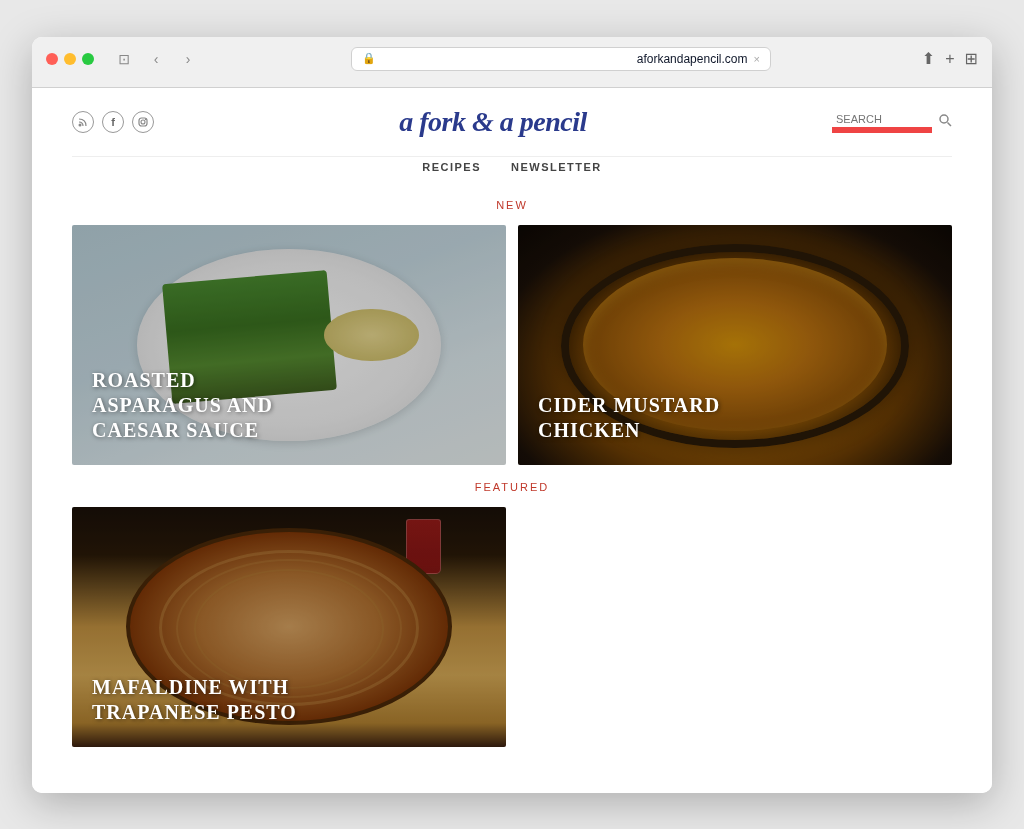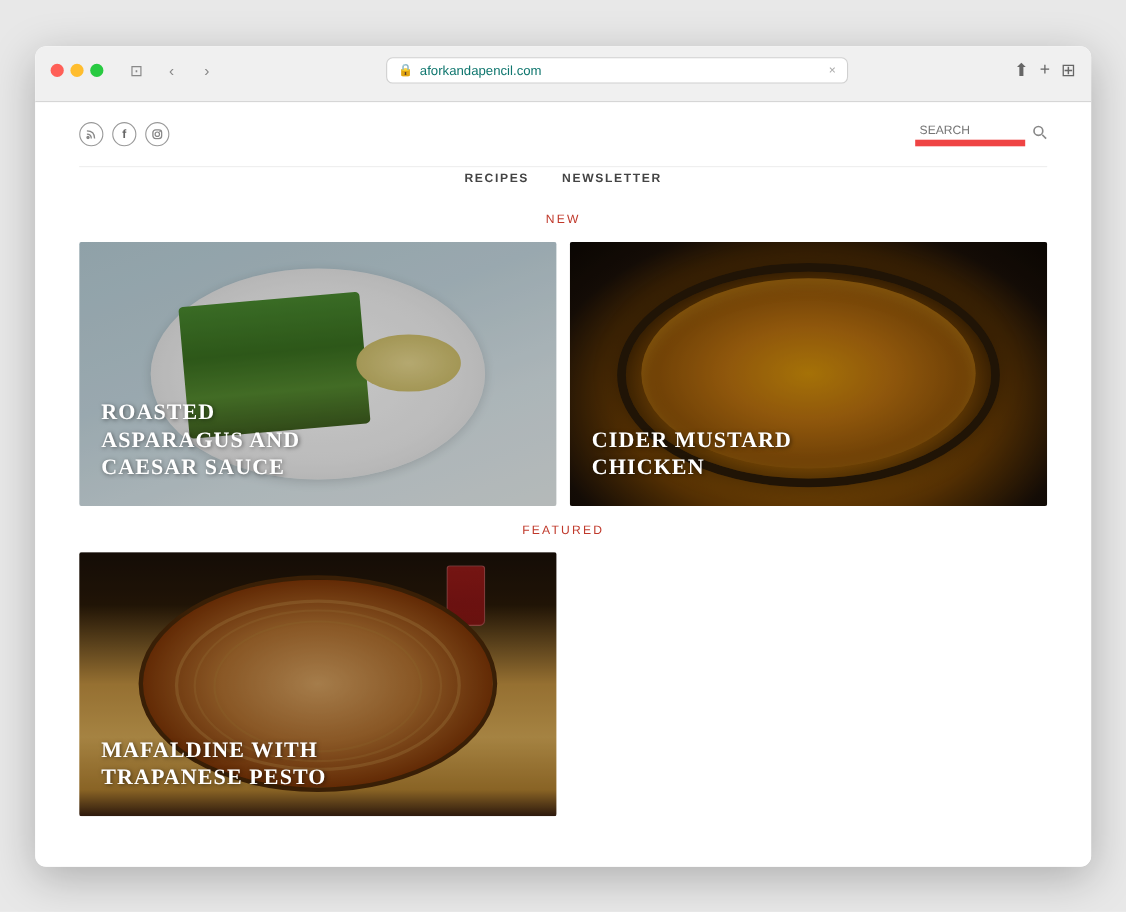--- a/index.html
+++ b/index.html
@@ -89,23 +89,23 @@
       position: relative;
     }
 
     .address-bar .lock-icon {
       color: #888;
       font-size: 11px;
     }
 
     .address-bar .url-text {
       font-size: 12px;
-      color: #0f766e;
+      color: #0f172a;
       flex: 1;
-      text-align: left;
+      text-align: right;
     }
 
     .address-bar .close-tab {
       color: #aaa;
       font-size: 11px;
       cursor: pointer;
     }
 
     .browser-actions {
       display: flex;
@@ -430,20 +430,21 @@
           </div>
           <div class="social-icon">
             <svg width="10" height="10" viewBox="0 0 10 10">
               <rect x="1" y="1" width="8" height="8" rx="2.5" stroke="#888" stroke-width="1.2" fill="none"></rect>
               <circle cx="5" cy="5" r="2" stroke="#888" stroke-width="1.1" fill="none"></circle>
               <circle cx="7.5" cy="2.5" r="0.7" fill="#888"></circle>
             </svg>
           </div>
         </div>
 
+        <div class="site-title">a fork &amp; a pencil</div>
 
         <div class="search-area">
           <input class="search-input" type="text" placeholder="SEARCH" style="">
           <span class="search-icon-btn">
             <svg width="14" height="14" viewBox="0 0 14 14">
               <circle cx="6" cy="6" r="4" stroke="#888" stroke-width="1.5" fill="none"></circle>
               <line x1="9.5" y1="9.5" x2="13" y2="13" stroke="#888" stroke-width="1.5"></line>
             </svg>
           </span>
         </div>

